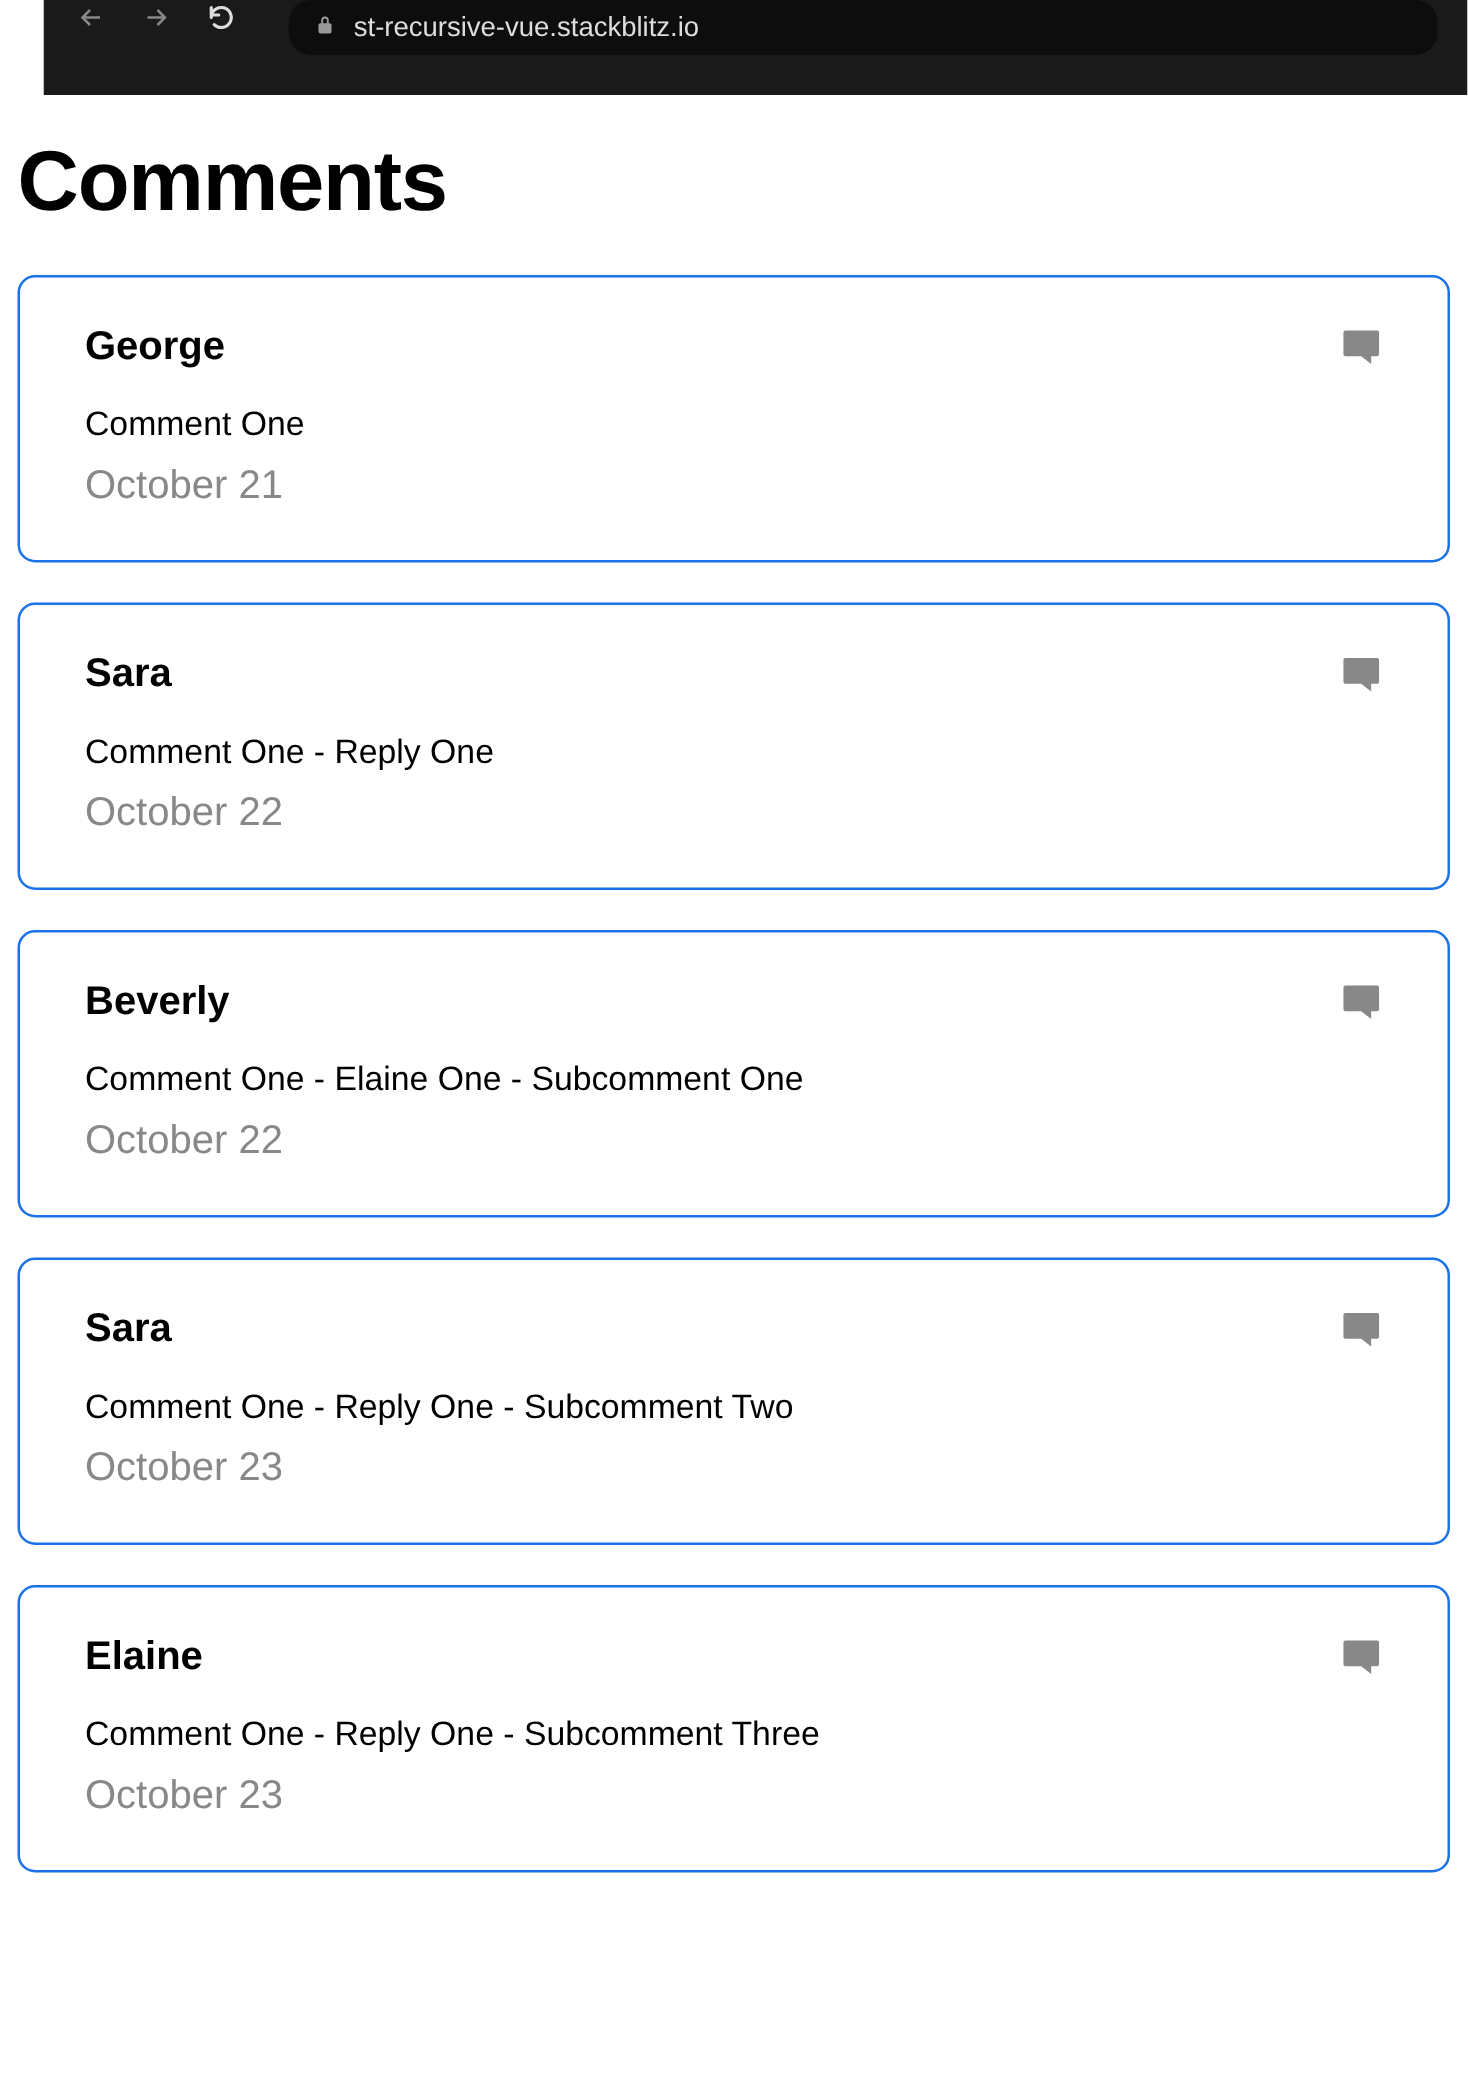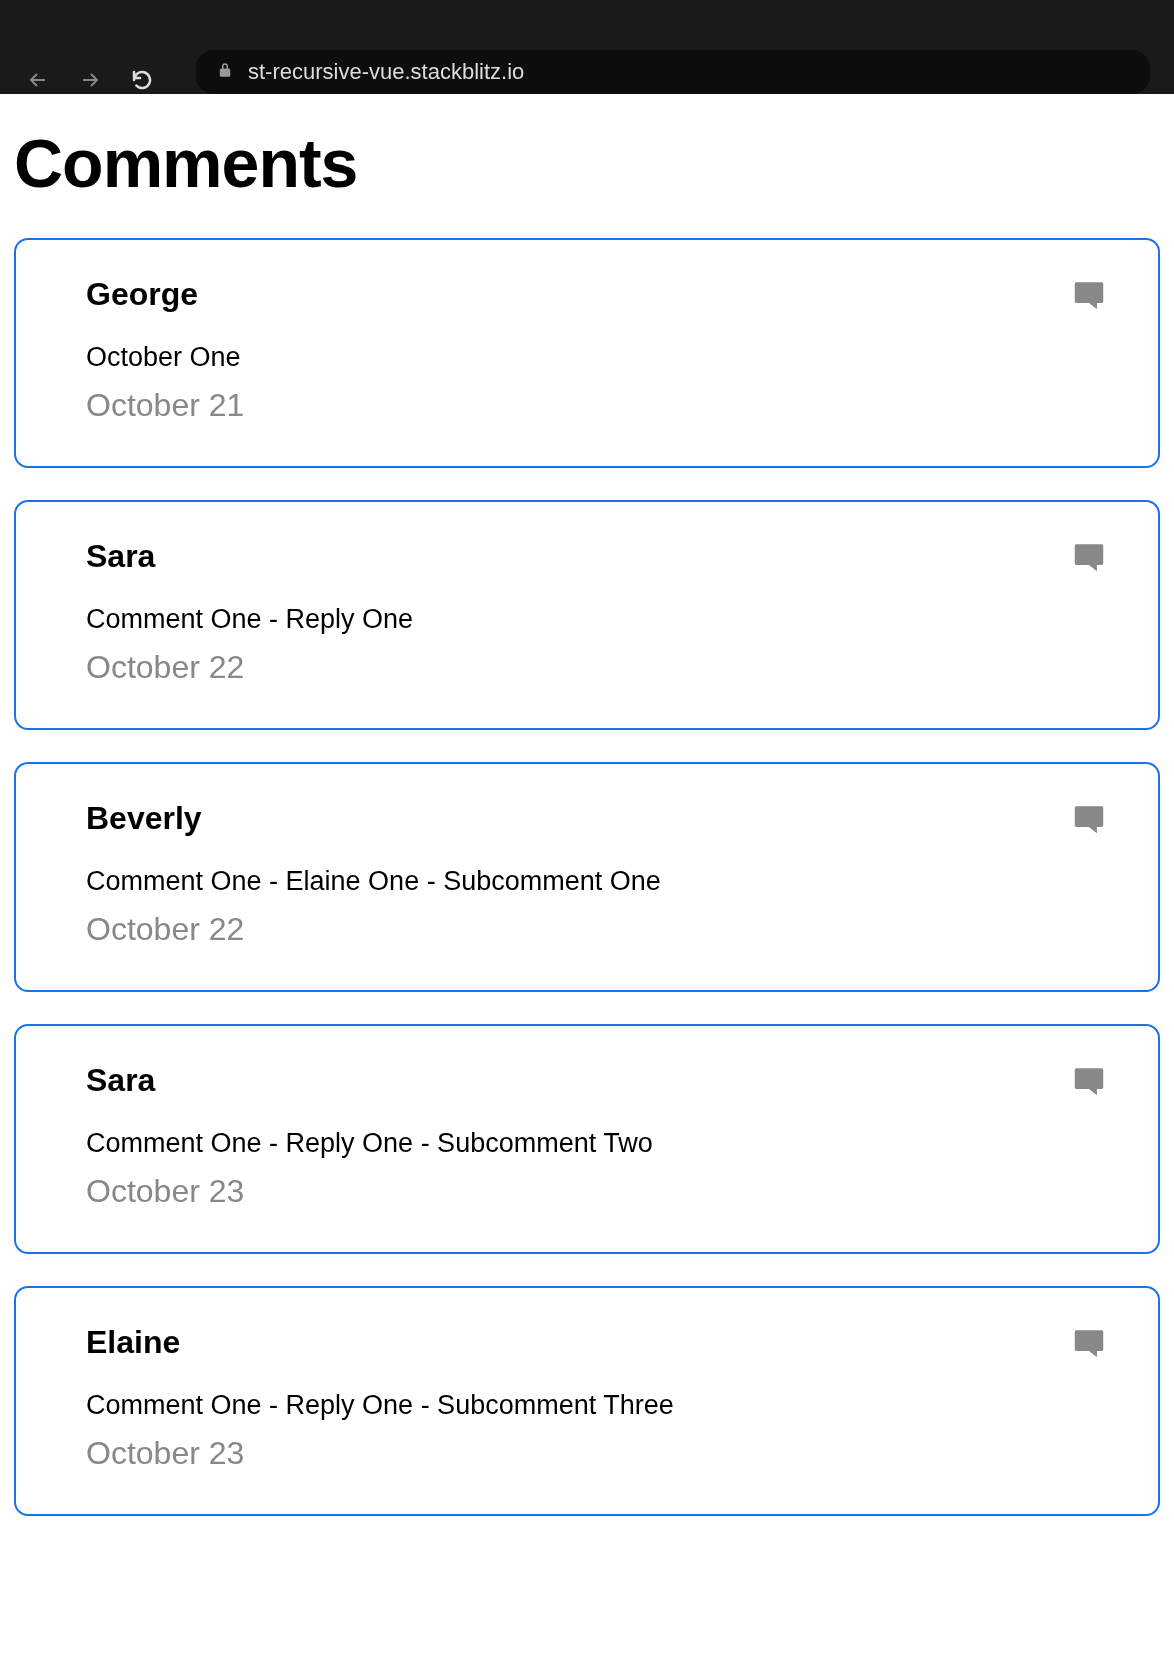--- a/index.html
+++ b/index.html
@@ -10,25 +10,26 @@
     
     body {
       font-family: -apple-system, BlinkMacSystemFont, "Segoe UI", Helvetica, Arial, sans-serif;
       background: #ffffff;
       width: 1174px;
     }
     
     
     .browser-bar {
       background: #1a1a1a;
-      height: 94px;
-      display: flex;
-      align-items: flex-end;
+      height: 76px;
+      display: flex;
+      align-items: flex-start;
       padding: 0 24px;
       gap: 24px;
+      margin-left: 35px;
     }
     
     .nav-arrow {
       width: 28px;
       height: 28px;
       display: flex;
       align-items: center;
       justify-content: center;
       color: #888;
     }
@@ -82,21 +83,21 @@
       font-size: 68px;
       font-weight: 800;
       color: #000;
       margin-bottom: 36px;
       letter-spacing: -1px;
     }
     
     .comment-card {
       border: 2px solid #1a73e8;
       border-radius: 14px;
-      padding: 36px 50px 42px 70px;
+      padding: 36px 50px 42px 52px;
       margin-bottom: 32px;
       position: relative;
     }
     
     .comment-header {
       display: flex;
       justify-content: space-between;
       align-items: flex-start;
       margin-bottom: 28px;
     }
@@ -163,21 +164,21 @@
 <div class="page-content">
   <h1 class="page-title">Comments</h1>
   <div id="comments-container">
       <div class="comment-card">
         <div class="comment-header">
           <div class="comment-author">George</div>
           <div class="comment-icon"><svg viewBox="0 0 24 24">
               <path d="M4 4h16a1 1 0 0 1 1 1v11a1 1 0 0 1-1 1h-3v4l-5-4H4a1 1 0 0 1-1-1V5a1 1 0 0 1 1-1z M6 8h12v1.5H6z M6 11.5h12V13H6z"></path>
             </svg></div>
         </div>
-        <div class="comment-body">October One</div>
+        <div class="comment-body">Comment One</div>
         <div class="comment-date">October 21</div>
       </div>
       <div class="comment-card">
         <div class="comment-header">
           <div class="comment-author">Sara</div>
           <div class="comment-icon"><svg viewBox="0 0 24 24">
               <path d="M4 4h16a1 1 0 0 1 1 1v11a1 1 0 0 1-1 1h-3v4l-5-4H4a1 1 0 0 1-1-1V5a1 1 0 0 1 1-1z M6 8h12v1.5H6z M6 11.5h12V13H6z"></path>
             </svg></div>
         </div>
         <div class="comment-body">Comment One - Reply One</div>

